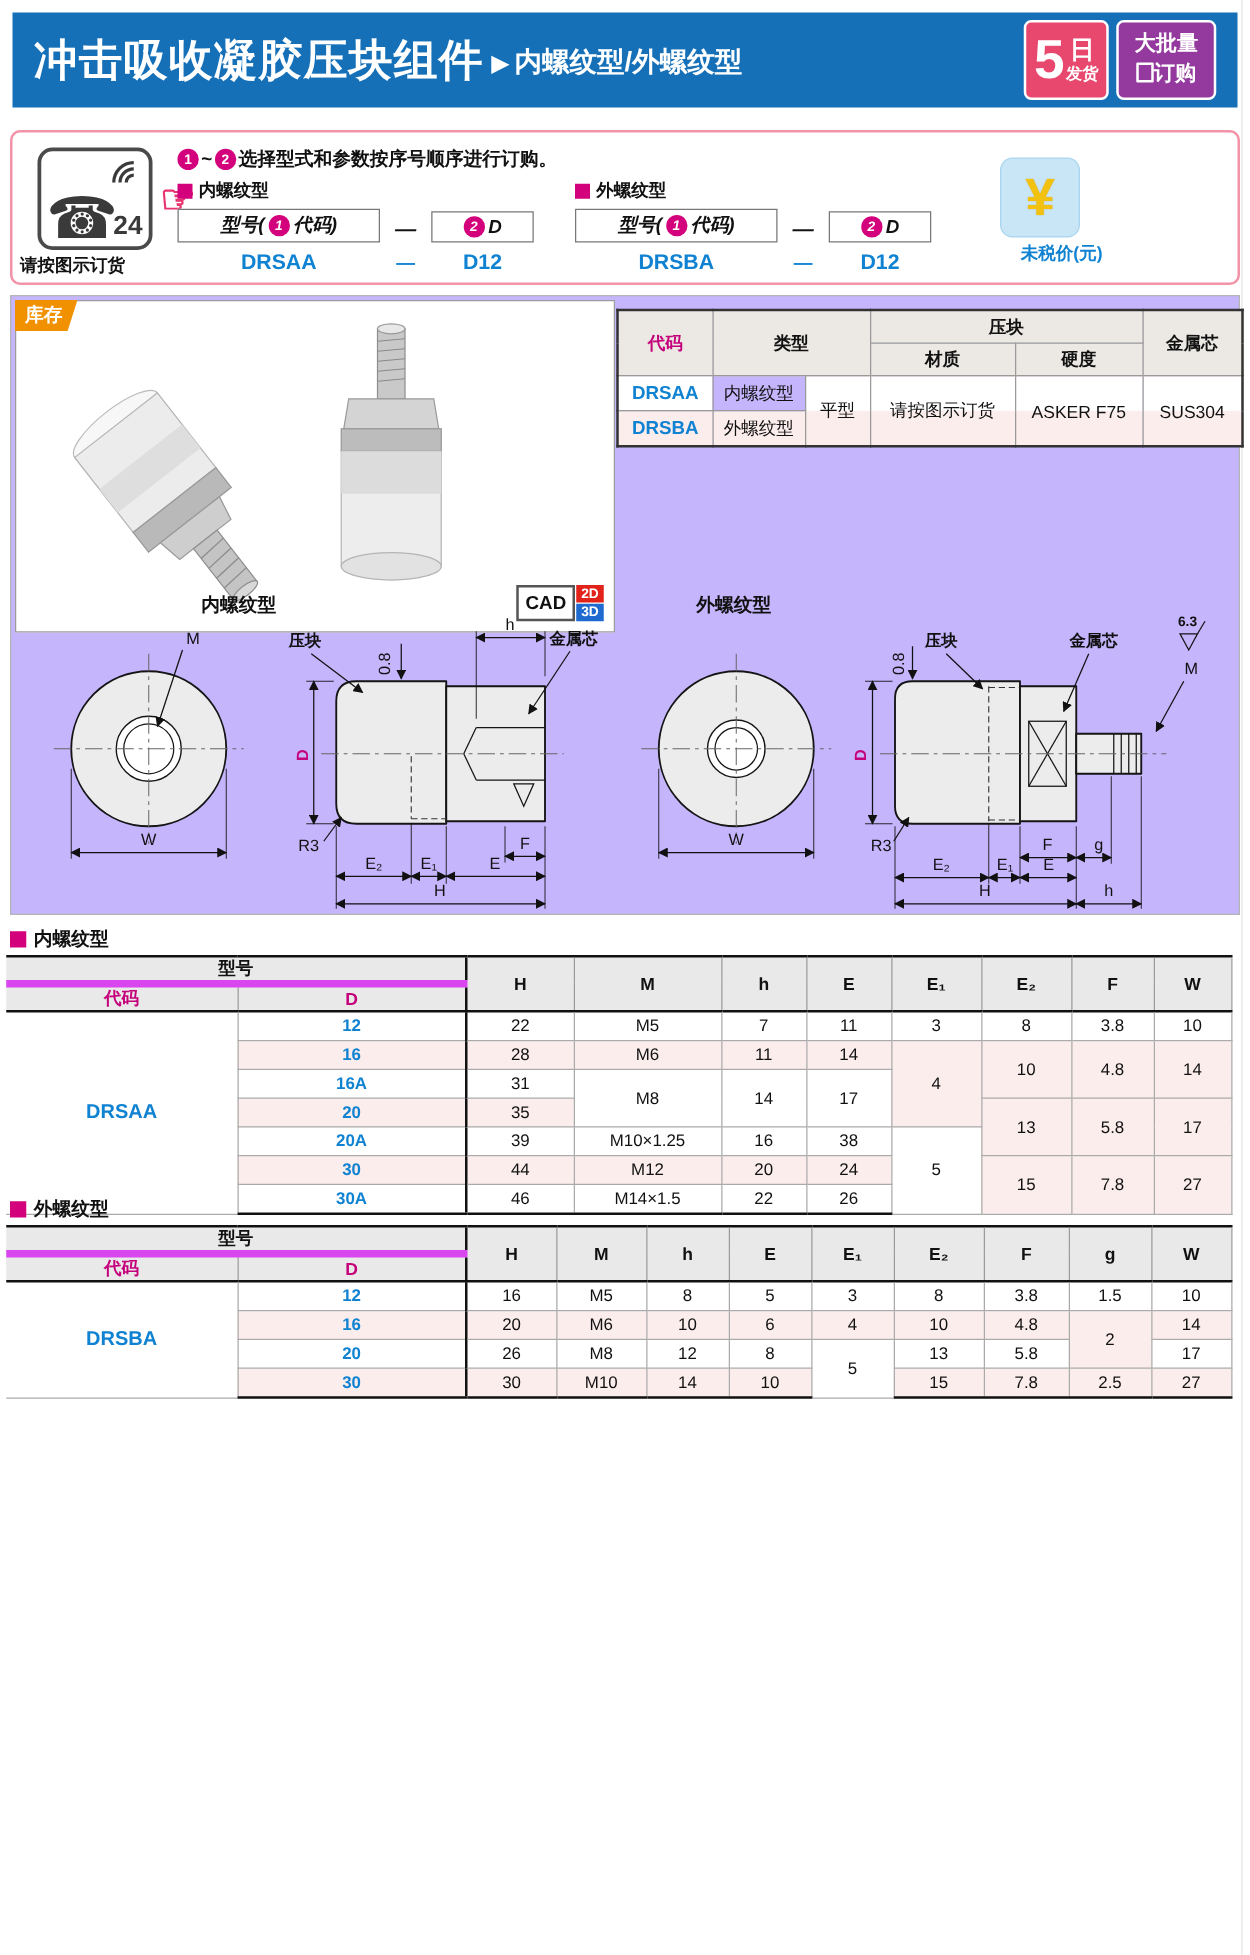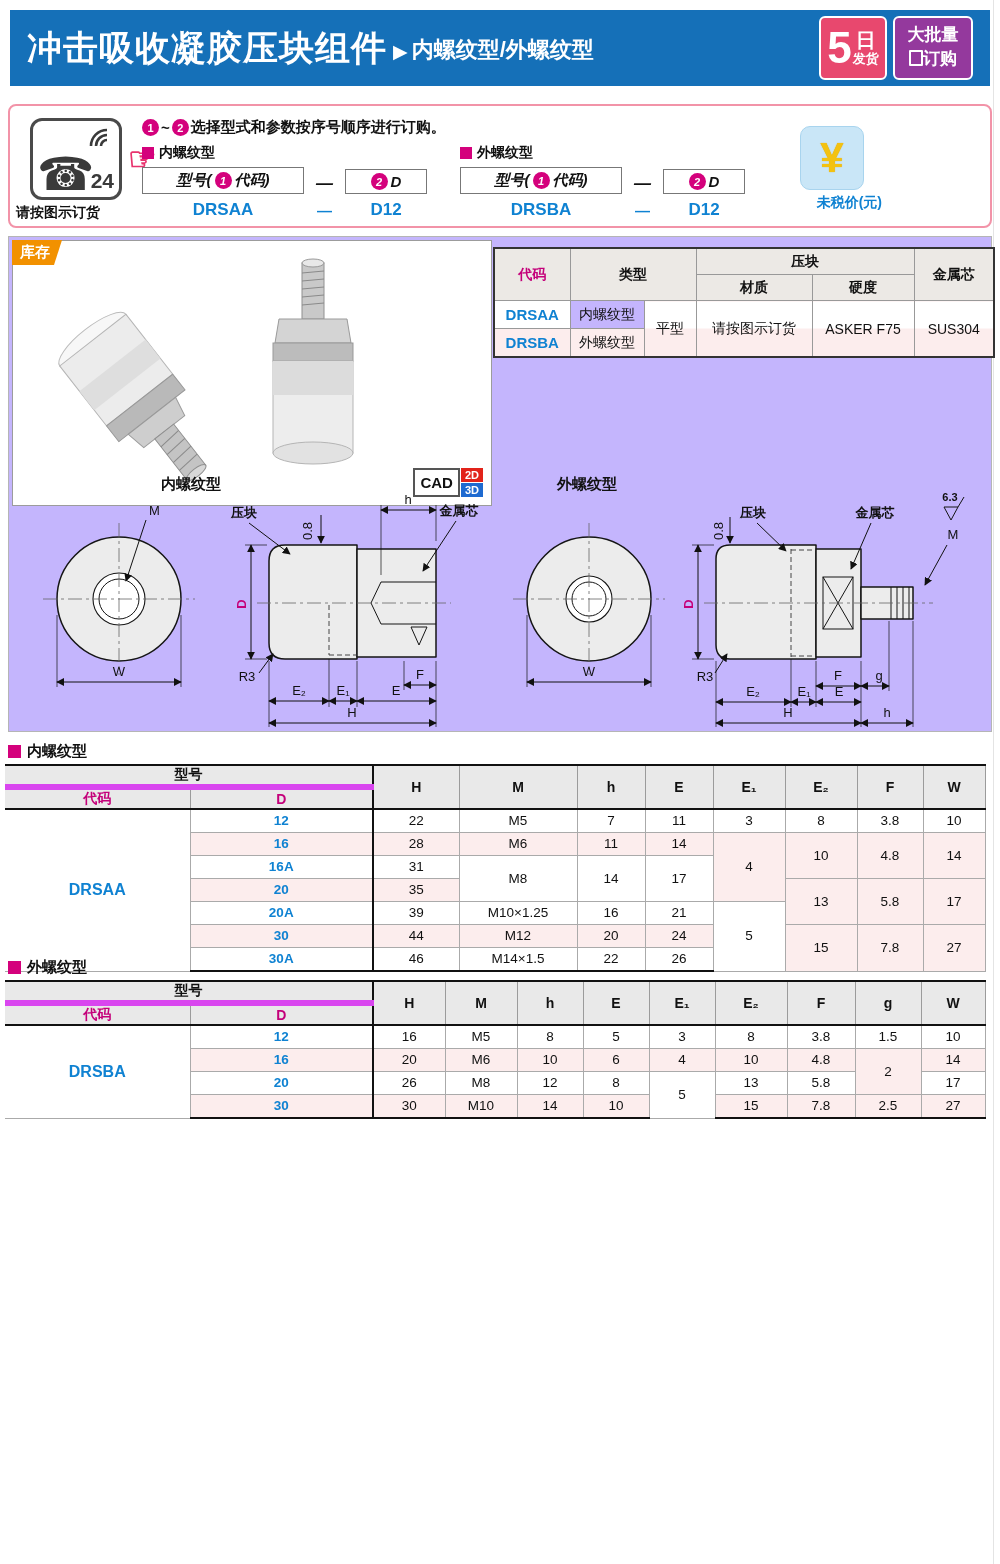--- a/index.html
+++ b/index.html
@@ -511,21 +511,21 @@
         <td class="bL">35</td>
         <td rowspan="2" class="mg-p">13</td>
         <td rowspan="2" class="mg-p">5.8</td>
         <td rowspan="2" class="mg-p">17</td>
       </tr>
       <tr class="rw">
         <td class="dcell">20A</td>
         <td class="bL">39</td>
         <td>M10×1.25</td>
         <td>16</td>
-        <td>21</td>
+        <td>38</td>
         <td rowspan="3" class="mg-w">5</td>
       </tr>
       <tr class="rp">
         <td class="dcell">30</td>
         <td class="bL">44</td>
         <td>M12</td>
         <td>20</td>
         <td>24</td>
         <td rowspan="2" class="mg-p">15</td>
         <td rowspan="2" class="mg-p">7.8</td>

